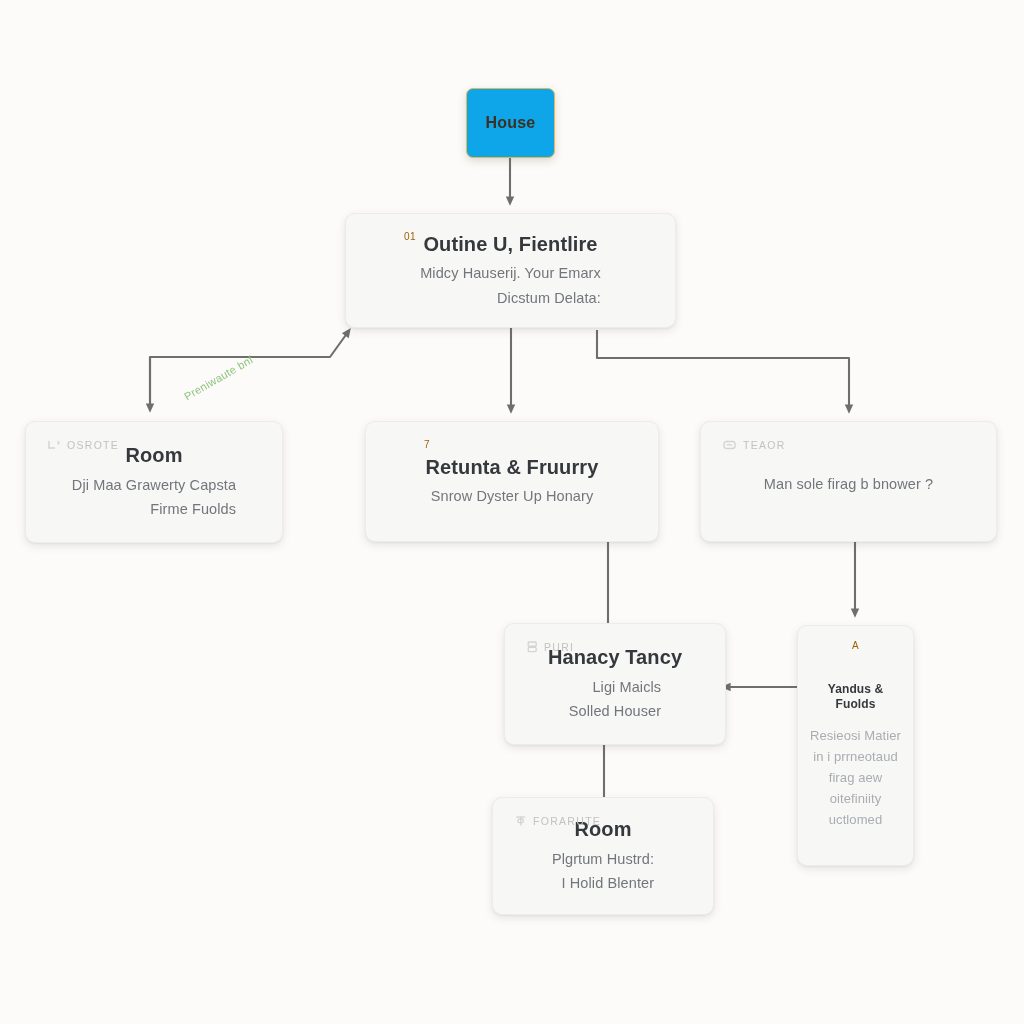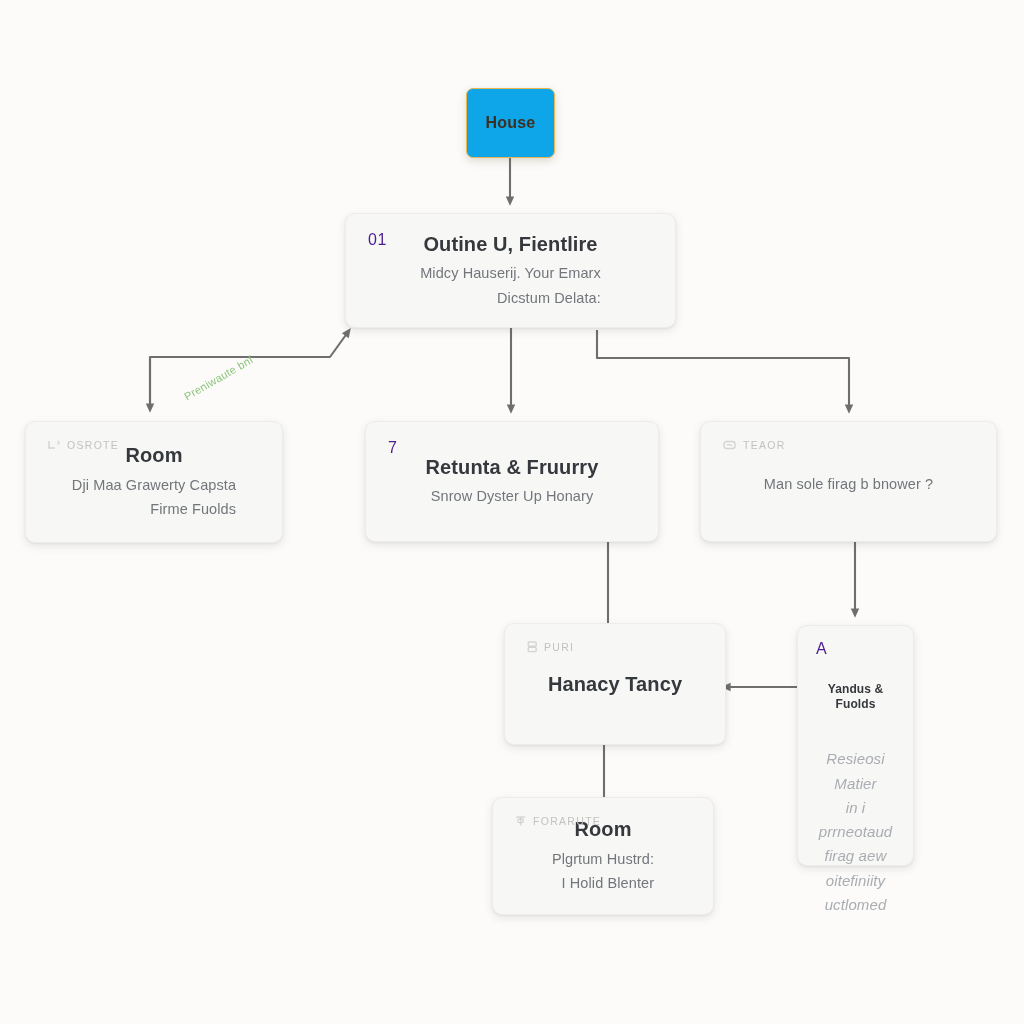--- a/index.html
+++ b/index.html
@@ -38,37 +38,36 @@
   .tag{
     position:absolute;
     left:22px;top:17px;
     display:flex;align-items:center;gap:6px;
     font-size:10.5px;
     letter-spacing:1.3px;
     color:#C3C2C0;
     text-transform:uppercase;
     font-weight:normal;
   }
-  .tag .num{font-size:16px;letter-spacing:.5px;color:#4c1d95;}
+  .tag .num{font-size:10px;letter-spacing:.5px;color:#a16207;margin-left:36px;}
   .tag svg{display:block;opacity:.65;}
 
   .title{
     font-size:20px;font-weight:bold;color:#35383C;
     letter-spacing:.1px;text-align:center;line-height:1.22;
   }
   .title.small{font-size:12px;}
   .sub{
     font-size:14.5px;color:#72767B;text-align:center;
     line-height:1.55;letter-spacing:.1px;
   }
   .body-text{
-    font-size:15px;color:#A9ADB1;text-align:center;
-    line-height:1.62;letter-spacing:.1px;margin-top:36px;
+    font-size:13px;color:#A9ADB1;text-align:center;
+    line-height:1.62;letter-spacing:.1px;margin-top:14px;
     padding:0 10px;
-    font-style:italic;
   }
   .stack{display:flex;flex-direction:column;align-items:flex-end;gap:2px;margin-top:6px;}
 
   
   #n-house   {left:466px;top:88px;  width:89px; height:70px;}
   #n-outline {left:345px;top:213px; width:331px;height:115px;}
   #n-room1   {left:25px; top:421px; width:258px;height:122px;}
   #n-retunta {left:365px;top:421px; width:294px;height:121px;}
   #n-teaor   {left:700px;top:421px; width:297px;height:121px;}
   #n-hanacy  {left:504px;top:623px; width:222px;height:122px;}
@@ -182,20 +181,24 @@
     <div class="tag">
       <span>
         <svg width="11" height="12" viewBox="0 0 11 12">
           <rect x="1.2" y="1" width="8" height="4.2" rx="1" fill="none" stroke="#C3C2C0" stroke-width="1.4"></rect>
           <rect x="1.2" y="6.4" width="8" height="4.2" rx="1" fill="none" stroke="#C3C2C0" stroke-width="1.4"></rect>
         </svg>
       </span>
       <span>PURI</span>
     </div>
     <div class="title">Hanacy Tancy</div>
+    <div class="stack">
+      <div class="sub">Ligi Maicls</div>
+      <div class="sub">Solled Houser</div>
+    </div>
   </div>
 
   <div class="node" id="n-yandus" style="justify-content:flex-start;padding-top:56px;">
     <div class="tag" style="left:18px;top:14px;">
       <span class="num">A</span>
     </div>
     <div class="title small">Yandus &amp;</div>
     <div class="title small">Fuolds</div>
     <div class="body-text">
       <div>Resieosi Matier</div>

